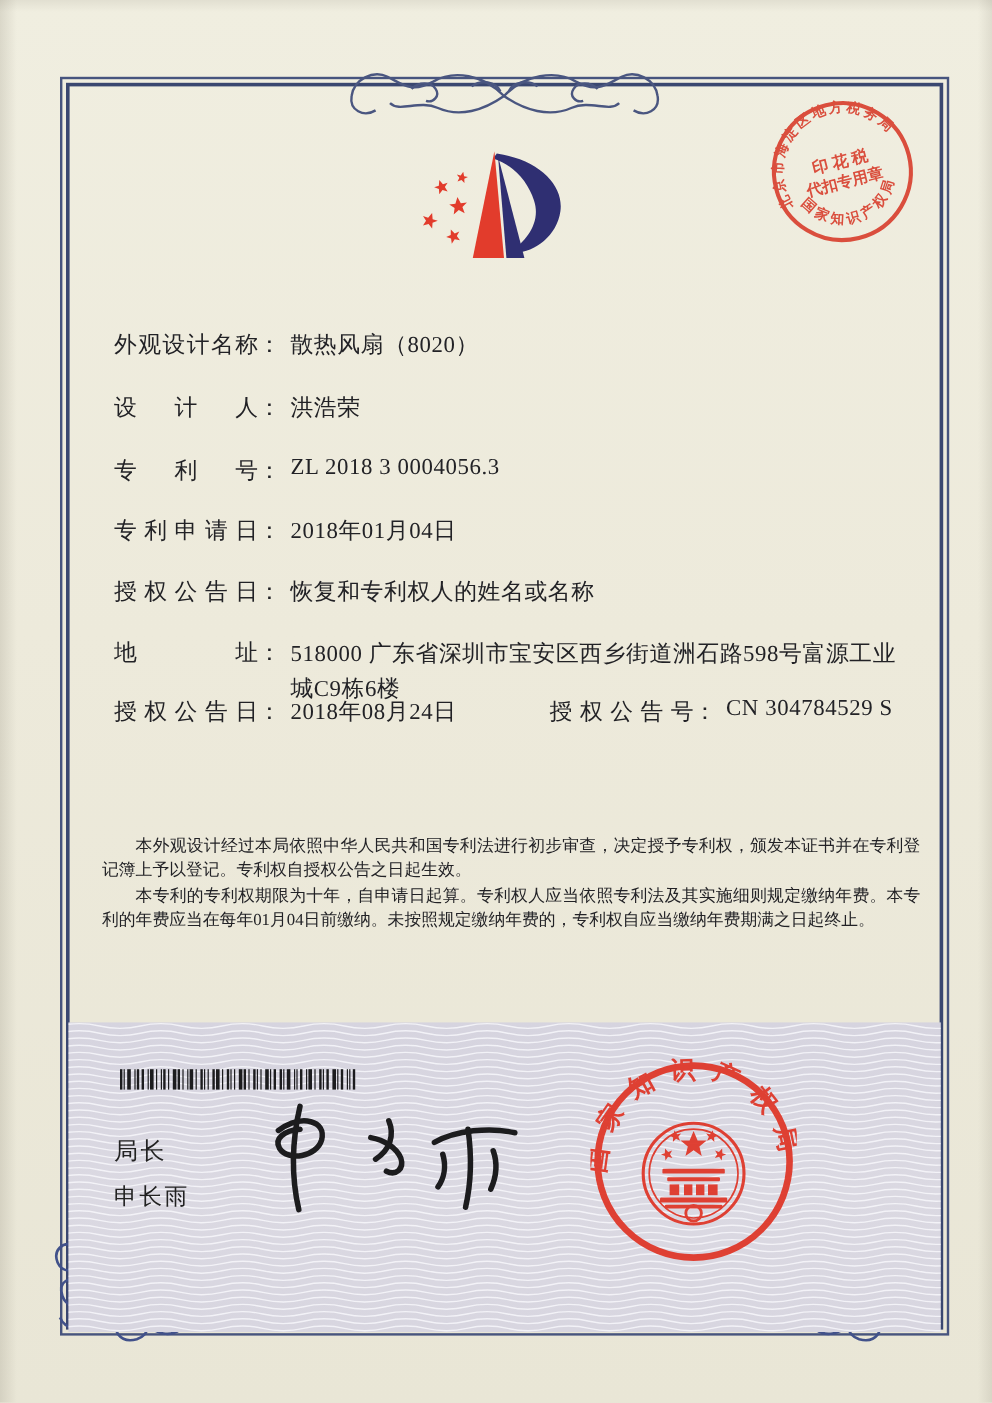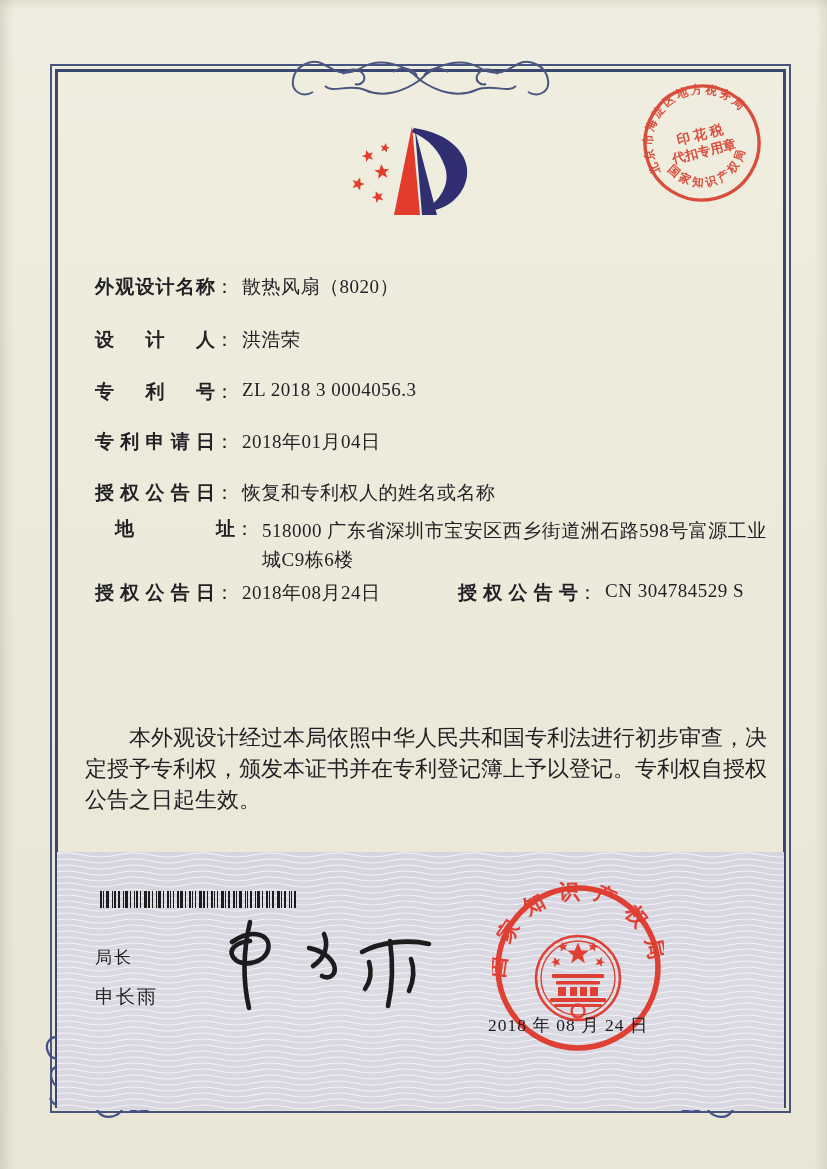--- a/index.html
+++ b/index.html
@@ -59,47 +59,46 @@
     position:absolute; left:0; top:232px; width:827px;
     text-align:center; font-size:40px; font-weight:bold; color:#141418;
     letter-spacing:7px;
     font-family:"Liberation Sans","DejaVu Sans",sans-serif;
   }
   .fields{ position:absolute; left:95px; top:0; width:700px; }
   .row{ position:absolute; font-size:19px; color:#222226; white-space:nowrap; }
   .row .lbl{
     display:inline-block; width:120px; text-align:justify; text-align-last:justify;
     vertical-align:top;
-    font-weight:bold;
   }
   .row .sep{ display:inline-block; margin-right:8px; }
   .row .val{ display:inline-block; vertical-align:top; letter-spacing:.5px; }
   .row-name{ left:0; top:274px; }      
   .row-designer{ left:0; top:327px; }
   .row-patno{ left:0; top:379px; }
   .row-appdate{ left:0; top:429px; }
   .row-patentee{ left:0; top:480px; }
-  .row-address{ left:0; top:516px; white-space:normal;margin-left:20px; }
+  .row-address{ left:0; top:531px; white-space:normal; }
   .row-address .val{ width:512px; line-height:29px; }
   .row-grantdate{ left:0; top:580px; }
   .row-grantno{ left:363px; top:580px; }
 
   .body-text{
-    position:absolute; left:85px; top:722px; width:682px;
-    font-size:22px; line-height:31px; text-align:justify; color:#222226;
+    position:absolute; left:85px; top:696px; width:682px;
+    font-size:14px; line-height:20px; text-align:justify; color:#222226;
   }
   .body-text p{ text-indent:2em; margin-bottom:2px; }
 
   .barcode{
     position:absolute; left:100px; top:891px; width:212px; height:17px;
     display:flex; align-items:stretch;
   }
   .barcode i{ display:block; background:#1c1c1e; height:100%; }
 
-  .officer{ position:absolute; left:95px; top:946px; font-size:17px; color:#222; letter-spacing:2px;
+  .officer{ position:absolute; left:95px; top:946px; font-size:20px; color:#222; letter-spacing:2px;
     font-family:"Liberation Sans","DejaVu Sans",sans-serif; }
   .officer-name{ position:absolute; left:95px; top:984px; font-size:19px; color:#222; letter-spacing:2px;
     font-family:"Liberation Sans","DejaVu Sans",sans-serif; }
   .signature{ position:absolute; left:212px; top:912px; width:235px; height:110px; }
 
   .seal{ position:absolute; left:492px; top:882px; width:172px; height:172px; opacity:.95; }
   .seal-date{
     position:absolute; left:488px; top:1013px; width:180px;
     font-size:17.5px; color:#1d1d20; letter-spacing:1px; white-space:nowrap;
   }
@@ -257,20 +256,21 @@
     <div class="row row-grantdate">
       <span class="lbl">授权公告日</span><span class="sep">：</span><span class="val">2018年08月24日</span>
     </div>
     <div class="row row-grantno">
       <span class="lbl">授权公告号</span><span class="sep">：</span><span class="val">CN 304784529 S</span>
     </div>
   </div>
 
   <div class="body-text">
     <p>本外观设计经过本局依照中华人民共和国专利法进行初步审查，决定授予专利权，颁发本证书并在专利登记簿上予以登记。专利权自授权公告之日起生效。</p>
+    <p>本专利的专利权期限为十年，自申请日起算。专利权人应当依照专利法及其实施细则规定缴纳年费。本专利的年费应当在每年01月04日前缴纳。未按照规定缴纳年费的，专利权自应当缴纳年费期满之日起终止。</p>
   </div>
 
   <div class="barcode">
       <i style="width: 2px; margin-right: 1px;"></i>
       <i style="width: 1px; margin-right: 2px;"></i>
       <i style="width: 3px; margin-right: 3px;"></i>
       <i style="width: 1px; margin-right: 1px;"></i>
       <i style="width: 2px; margin-right: 2px;"></i>
       <i style="width: 2px; margin-right: 3px;"></i>
       <i style="width: 1px; margin-right: 1px;"></i>
@@ -361,16 +361,15 @@
         <rect x="66" y="105" width="8" height="9"></rect>
         <rect x="78" y="105" width="7" height="9"></rect>
         <rect x="88" y="105" width="7" height="9"></rect>
         <rect x="98" y="105" width="8" height="9"></rect>
         <rect x="58" y="116" width="56" height="4" rx="1"></rect>
         <rect x="62" y="122" width="48" height="3" rx="1"></rect>
       </g>
       <circle cx="86" cy="129" r="6.5" fill="none" stroke-width="2.4"></circle>
     </g>
   </svg>
-  <div class="seal-date">2018 年 08 月 24 日</div>
 
 
 </div>
 
 </body></html>

